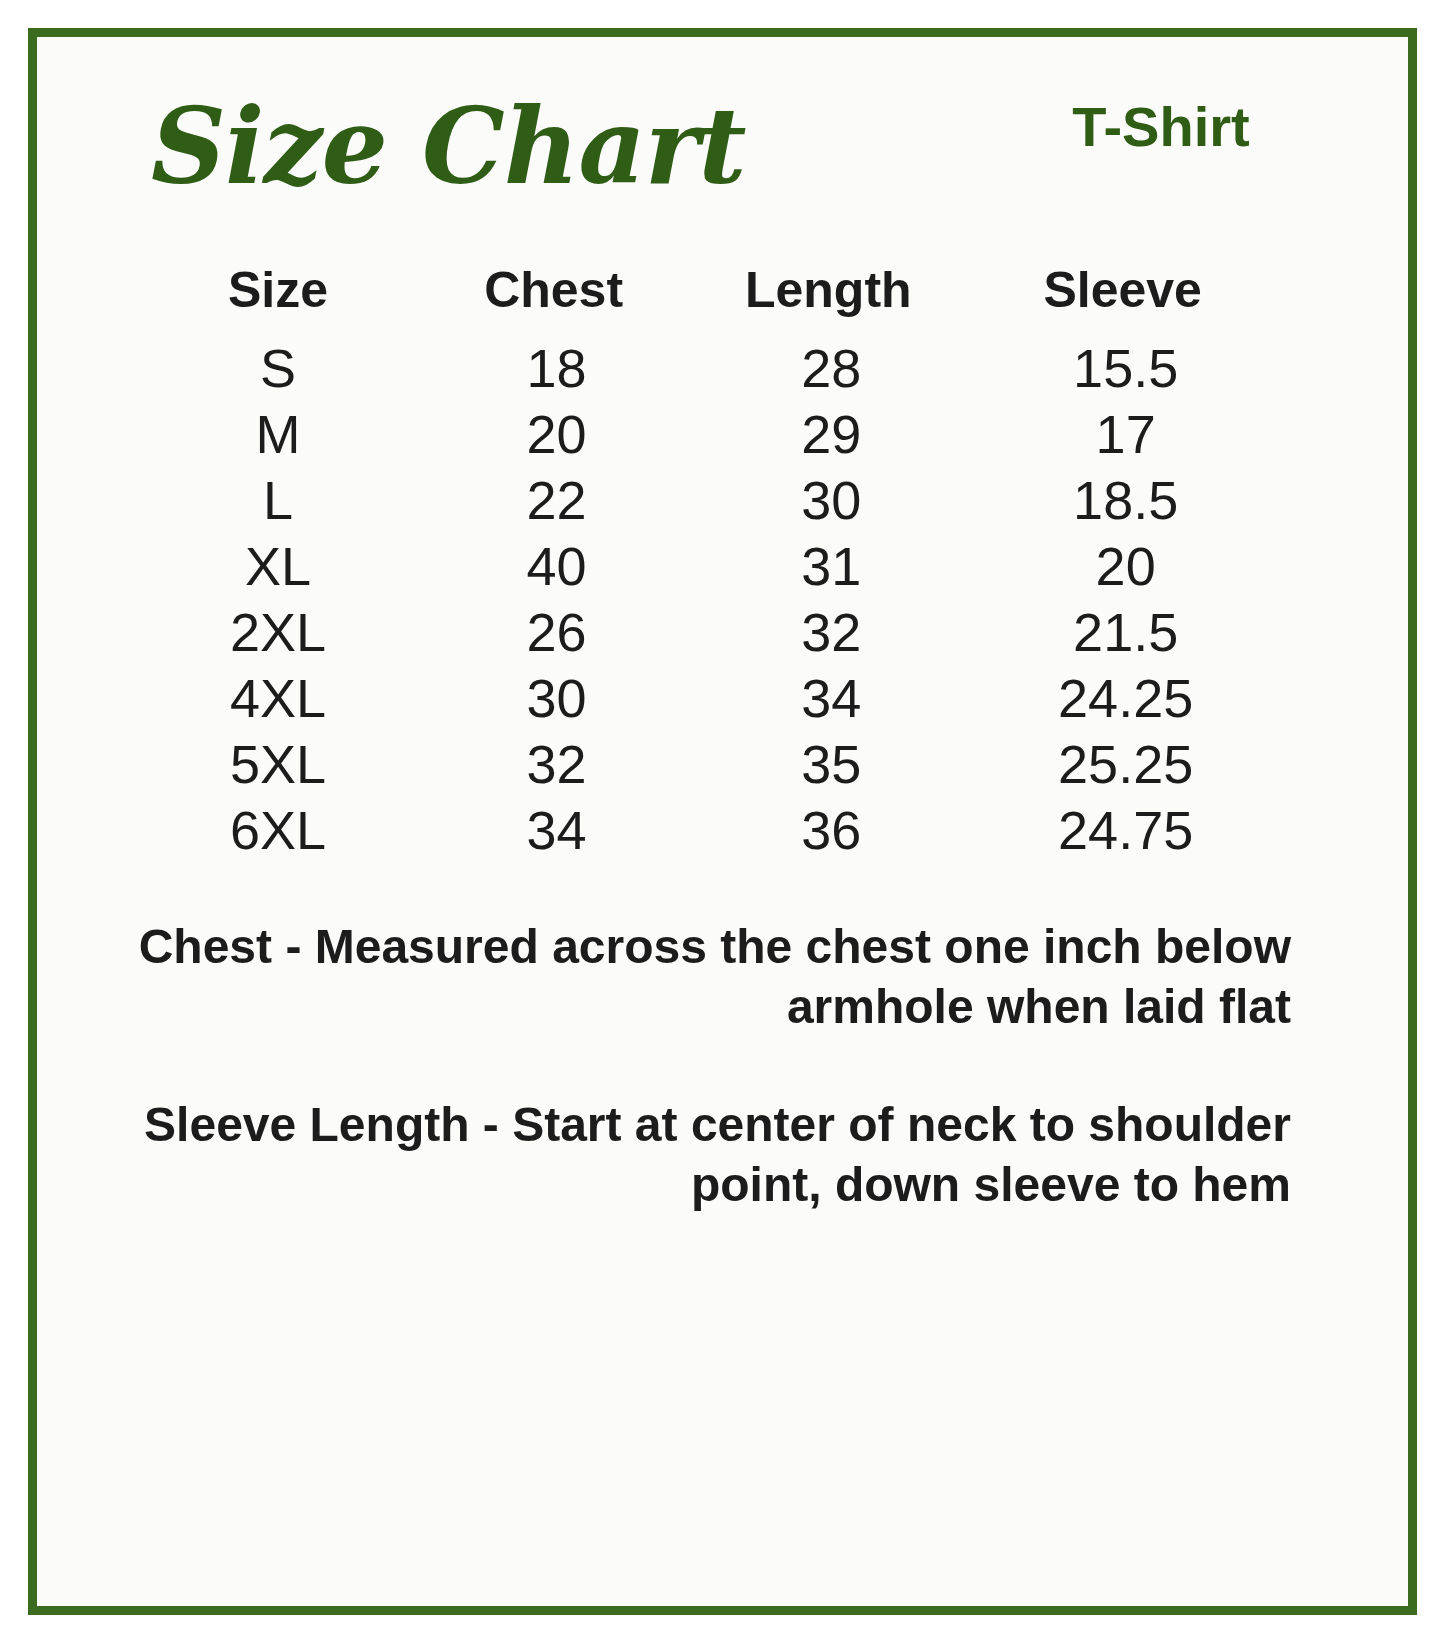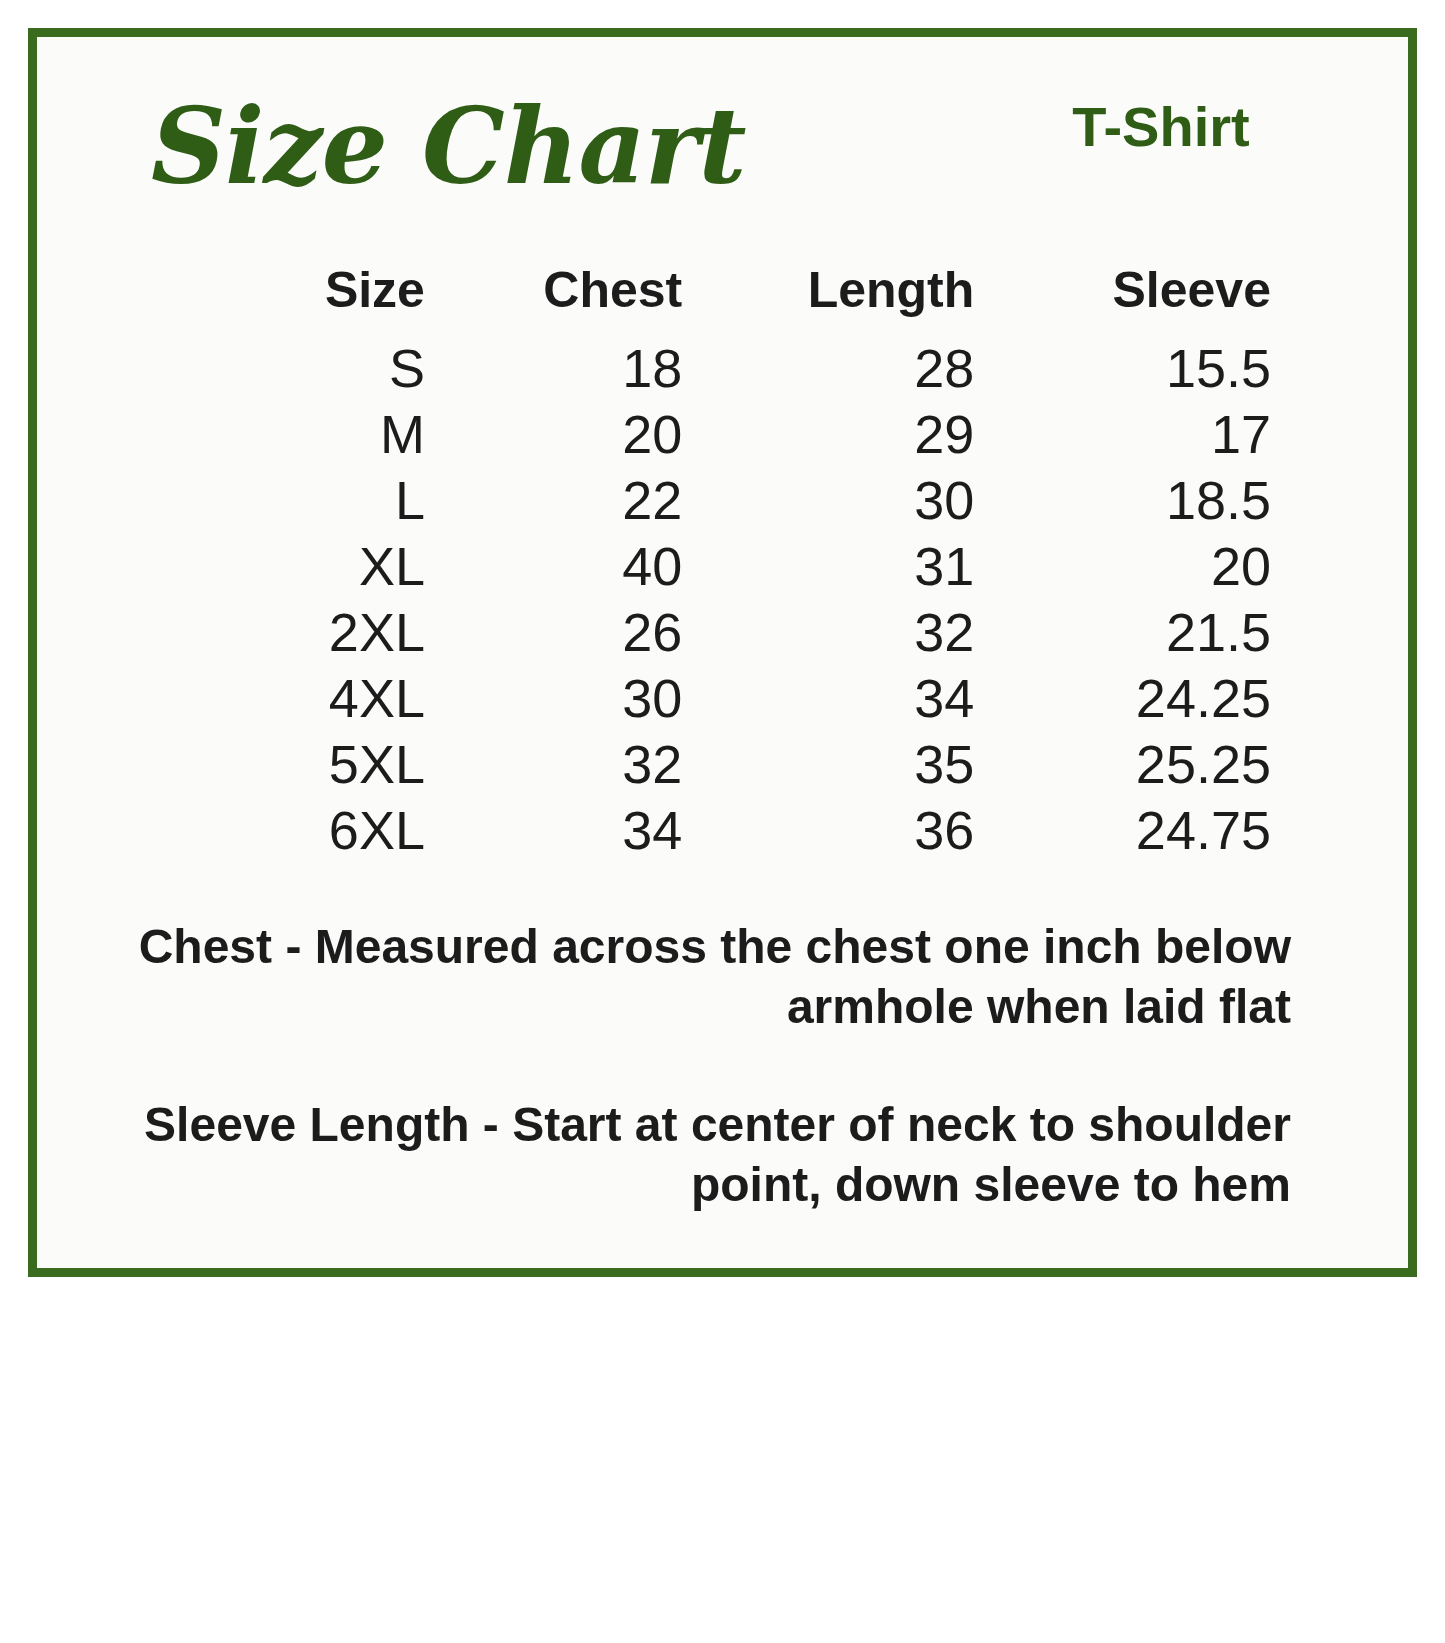--- a/index.html
+++ b/index.html
@@ -11,21 +11,21 @@
     width: 1445px;
     height: 1643px;
     font-family: "Liberation Sans", sans-serif;
     -webkit-font-smoothing: antialiased;
   }
   .card {
     position: absolute;
     left: 28px;
     top: 28px;
     width: 1389px;
-    height: 1249px;
+    height: 1587px;
     box-sizing: border-box;
     border: 9px solid #3a6b1e;
     background: #fbfbfa;
   }
   .inner {
     position: relative;
     width: 100%;
     height: 100%;
     box-sizing: border-box;
     padding: 0 62px;
@@ -67,21 +67,21 @@
     width: 1140px;
     margin-left: 32px;
     border-collapse: collapse;
   }
   .table td, .table th {
     padding: 0;
     font-size: 54px;
     line-height: 66px;
     color: #1c1c1c;
     font-weight: normal;
-    text-align: right;
+    text-align: center;
     vertical-align: baseline;
   }
   .table th {
     font-weight: bold;
     font-size: 50px;
     line-height: 78px;
     padding-bottom: 6px;
   }
   .c-size  { width: 300px; }
   .c-chest { width: 255px; padding-left: 6px !important; margin-left: 42px; }

